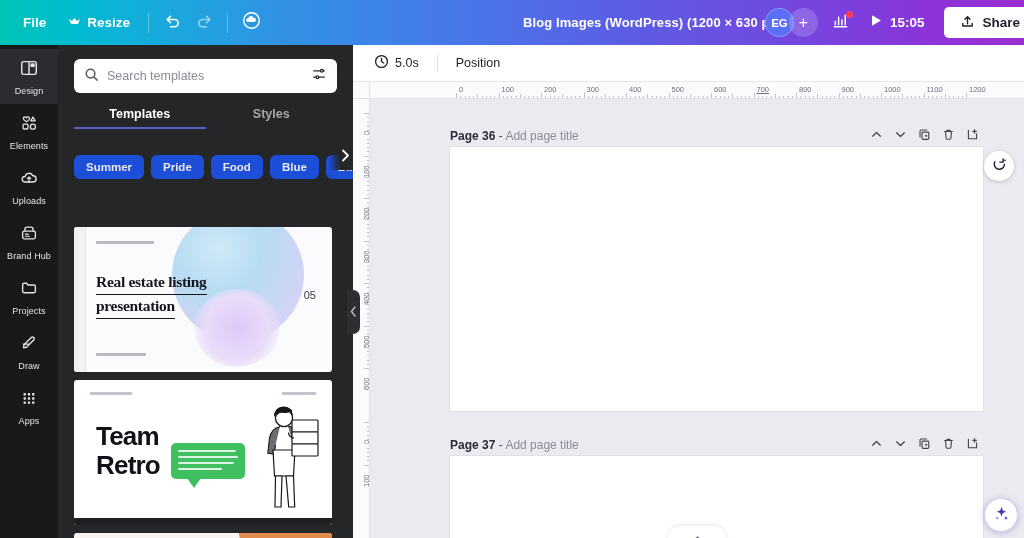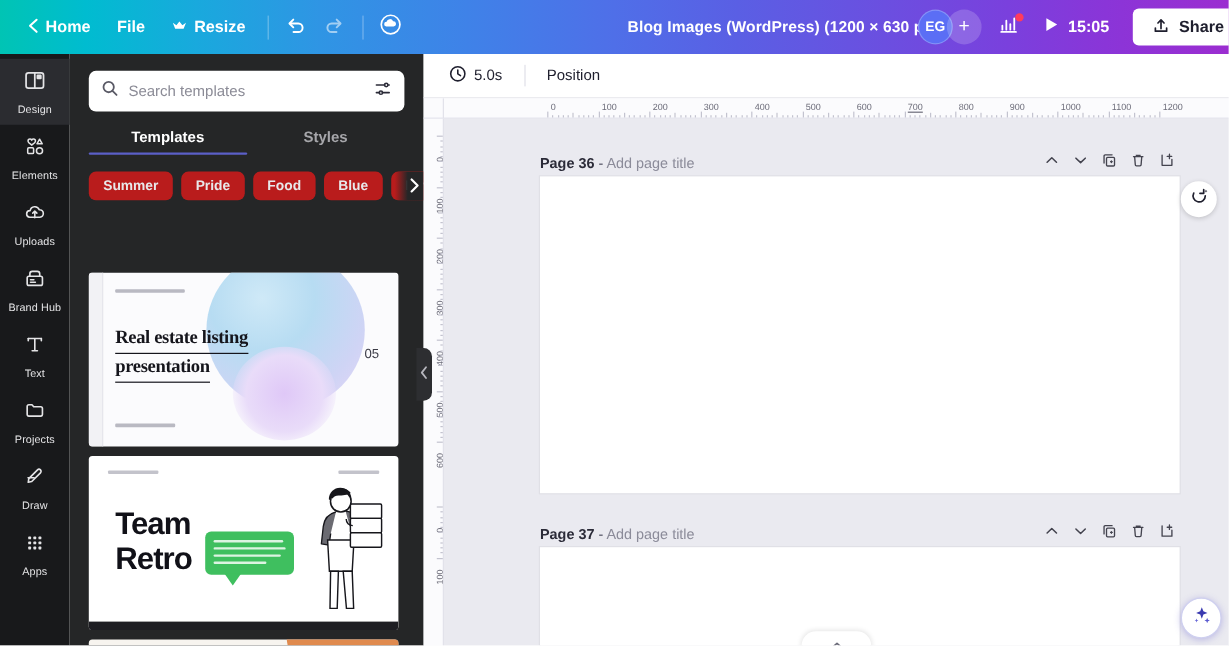--- a/index.html
+++ b/index.html
@@ -127,24 +127,25 @@
   .tab.active::after {
     content: ''; position: absolute; left: 0; right: 0; bottom: 0;
     height: 2.5px; background: #5b5fc7; border-radius: 2px;
   }
 
   .chips {
     display: flex; gap: 7px; padding: 14px 0 0 16px;
     position: relative; overflow: hidden; width: 295px;
   }
   .chip {
-    background: #b91c1c; color: #e8e8ea;
+    background: #1d4ed8; color: #e8e8ea;
     font-size: 11.5px; font-weight: bold;
     padding: 6px 12px; border-radius: 6px; white-space: nowrap;
     cursor: pointer;
+    margin-top: 12px;
   }
   .chips-next {
     position: absolute; right: 0; top: 14px;
     width: 24px; height: 27px;
     background: linear-gradient(90deg, rgba(37,38,39,0) 0%, #252627 45%);
     display: flex; align-items: center; justify-content: flex-end;
     padding-right: 2px; color: #ffffff; cursor: pointer;
   }
 
   .tmpl-list {
@@ -322,28 +323,20 @@
   }
 </style>
 </head>
 <body>
 
 <div id="app">
 
   <div class="topbar">
     <div class="tb-left">
       <div class="tb-btn">
-        <span>
-          <svg width="9" height="13" viewBox="0 0 9 13" fill="none">
-            <path d="M7.5 1.5L2 6.5l5.5 5" stroke="#fff" stroke-width="1.7" stroke-linecap="round" stroke-linejoin="round"></path>
-          </svg>
-        </span>
-        <span>Home</span>
-      </div>
-      <div class="tb-btn">
         <span>File</span>
       </div>
       <div class="tb-btn">
         <span>
           <svg width="13" height="11" viewBox="0 0 13 11" fill="none">
             <path d="M1 3l2 5h7l2-5-3 2-2.5-3L4 5 1 3z" fill="#fff"></path>
           </svg>
         </span>
         <span>Resize</span>
       </div>
@@ -444,29 +437,20 @@
     </div>
     <div class="rail-item">
       <span>
         <svg width="20" height="20" viewBox="0 0 22 22" fill="none">
           <rect x="4" y="9" width="14" height="8.4" rx="1.6" stroke="#e4e4e6" stroke-width="1.5"></rect>
           <path d="M6.5 9V6.8c0-1.2 1-2.2 2.2-2.2h4.6c1.2 0 2.2 1 2.2 2.2V9" stroke="#e4e4e6" stroke-width="1.5"></path>
           <path d="M7 12.3h3.2M7 14.6h4.6" stroke="#e4e4e6" stroke-width="1.3" stroke-linecap="round"></path>
         </svg>
       </span>
       <span class="rail-label">Brand Hub</span>
-    </div>
-    <div class="rail-item">
-      <span>
-        <svg width="20" height="20" viewBox="0 0 22 22" fill="none">
-          <path d="M5 5.6h12M11 5.6v11.2M8.6 16.8h4.8" stroke="#e4e4e6" stroke-width="1.5" stroke-linecap="round"></path>
-          <path d="M5 5.6v2M17 5.6v2" stroke="#e4e4e6" stroke-width="1.5" stroke-linecap="round"></path>
-        </svg>
-      </span>
-      <span class="rail-label">Text</span>
     </div>
     <div class="rail-item">
       <span>
         <svg width="20" height="20" viewBox="0 0 22 22" fill="none">
           <path d="M4 7.4c0-.9.7-1.6 1.6-1.6h2.8l1.6 1.9h6.4c.9 0 1.6.7 1.6 1.6v5.3c0 .9-.7 1.6-1.6 1.6H5.6c-.9 0-1.6-.7-1.6-1.6V7.4z" stroke="#e4e4e6" stroke-width="1.5" stroke-linejoin="round"></path>
         </svg>
       </span>
       <span class="rail-label">Projects</span>
     </div>
     <div class="rail-item">

